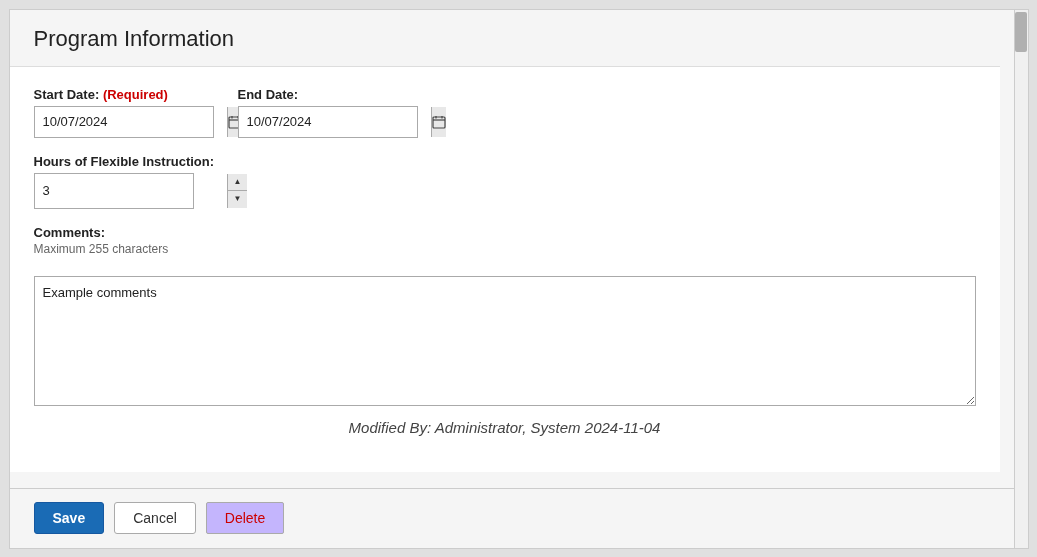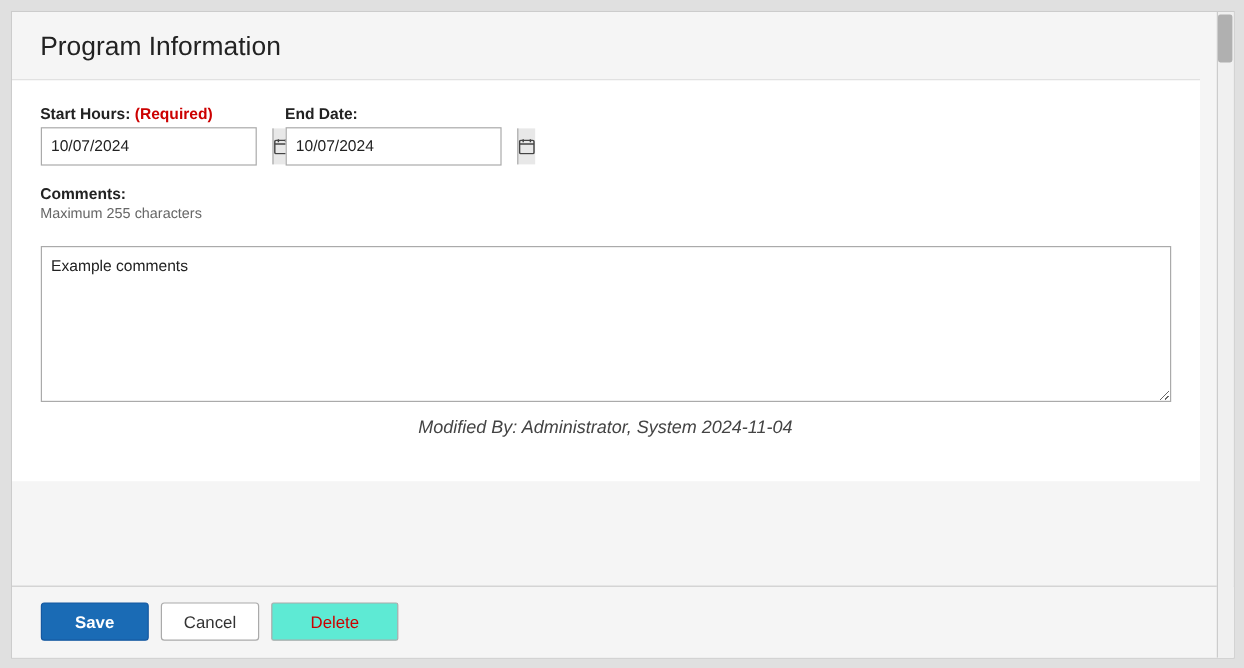--- a/index.html
+++ b/index.html
@@ -193,40 +193,40 @@
       padding: 12px 24px;
       display: flex;
       align-items: center;
       gap: 10px;
       height: 60px;
     }
     .btn-save {
       background: #1a6bb5;
       color: #fff;
       border: 1px solid #1558a0;
-      padding: 7px 28px;
+      padding: 7px 18px;
       font-size: 14px;
       cursor: pointer;
       border-radius: 3px;
       font-weight: bold;
     }
     .btn-cancel {
       background: #fff;
       color: #333;
       border: 1px solid #aaa;
       padding: 7px 18px;
       font-size: 14px;
       cursor: pointer;
       border-radius: 3px;
     }
     .btn-delete {
-      background: #5eead4;
+      background: #c4b5fd;
       color: #cc0000;
       border: 1px solid #aaa;
-      padding: 7px 32px;
+      padding: 7px 18px;
       font-size: 14px;
       cursor: pointer;
       border-radius: 2px;
     }
   </style>
 </head>
 <body>
 
 <div class="outer-container">
   <div class="main-content">
@@ -234,21 +234,21 @@
     <div class="page-header">
       <h1 class="page-title">Program Information</h1>
     </div>
 
     <div class="form-area">
 
       <div class="form-row">
 
         <div class="form-group">
           <div class="form-label">
-            <span>Start Hours:</span>
+            <span>Start Date:</span>
             <span class="required-text">(Required)</span>
           </div>
           <div class="date-input-wrapper">
             <input class="date-input" type="text" value="10/07/2024" style="">
             <button class="calendar-btn">
               <svg width="14" height="14" viewBox="0 0 14 14" fill="none" xmlns="http://www.w3.org/2000/svg">
                 <rect x="1" y="2" width="12" height="11" rx="1" stroke="#444" stroke-width="1.2" fill="none"></rect>
                 <line x1="1" y1="5" x2="13" y2="5" stroke="#444" stroke-width="1.2"></line>
                 <line x1="4" y1="1" x2="4" y2="3.5" stroke="#444" stroke-width="1.2"></line>
                 <line x1="10" y1="1" x2="10" y2="3.5" stroke="#444" stroke-width="1.2"></line>
@@ -266,20 +266,30 @@
                 <rect x="1" y="2" width="12" height="11" rx="1" stroke="#444" stroke-width="1.2" fill="none"></rect>
                 <line x1="1" y1="5" x2="13" y2="5" stroke="#444" stroke-width="1.2"></line>
                 <line x1="4" y1="1" x2="4" y2="3.5" stroke="#444" stroke-width="1.2"></line>
                 <line x1="10" y1="1" x2="10" y2="3.5" stroke="#444" stroke-width="1.2"></line>
               </svg>
             </button>
           </div>
         </div>
       </div>
 
+      <div class="form-group" style="margin-bottom:16px;">
+        <div class="form-label">Hours of Flexible Instruction:</div>
+        <div class="spinner-wrapper">
+          <input class="spinner-input" type="text" value="3" style="">
+          <div class="spinner-controls">
+            <button class="spinner-up">▲</button>
+            <button class="spinner-down">▼</button>
+          </div>
+        </div>
+      </div>
 
       <div class="comments-section">
         <div class="comments-label">Comments:</div>
         <div class="comments-hint">Maximum 255 characters</div>
         <textarea class="comments-textarea" style="">Example comments</textarea>
       </div>
 
       <div class="modified-by">Modified By: Administrator, System 2024-11-04</div>
     </div>
   </div>

